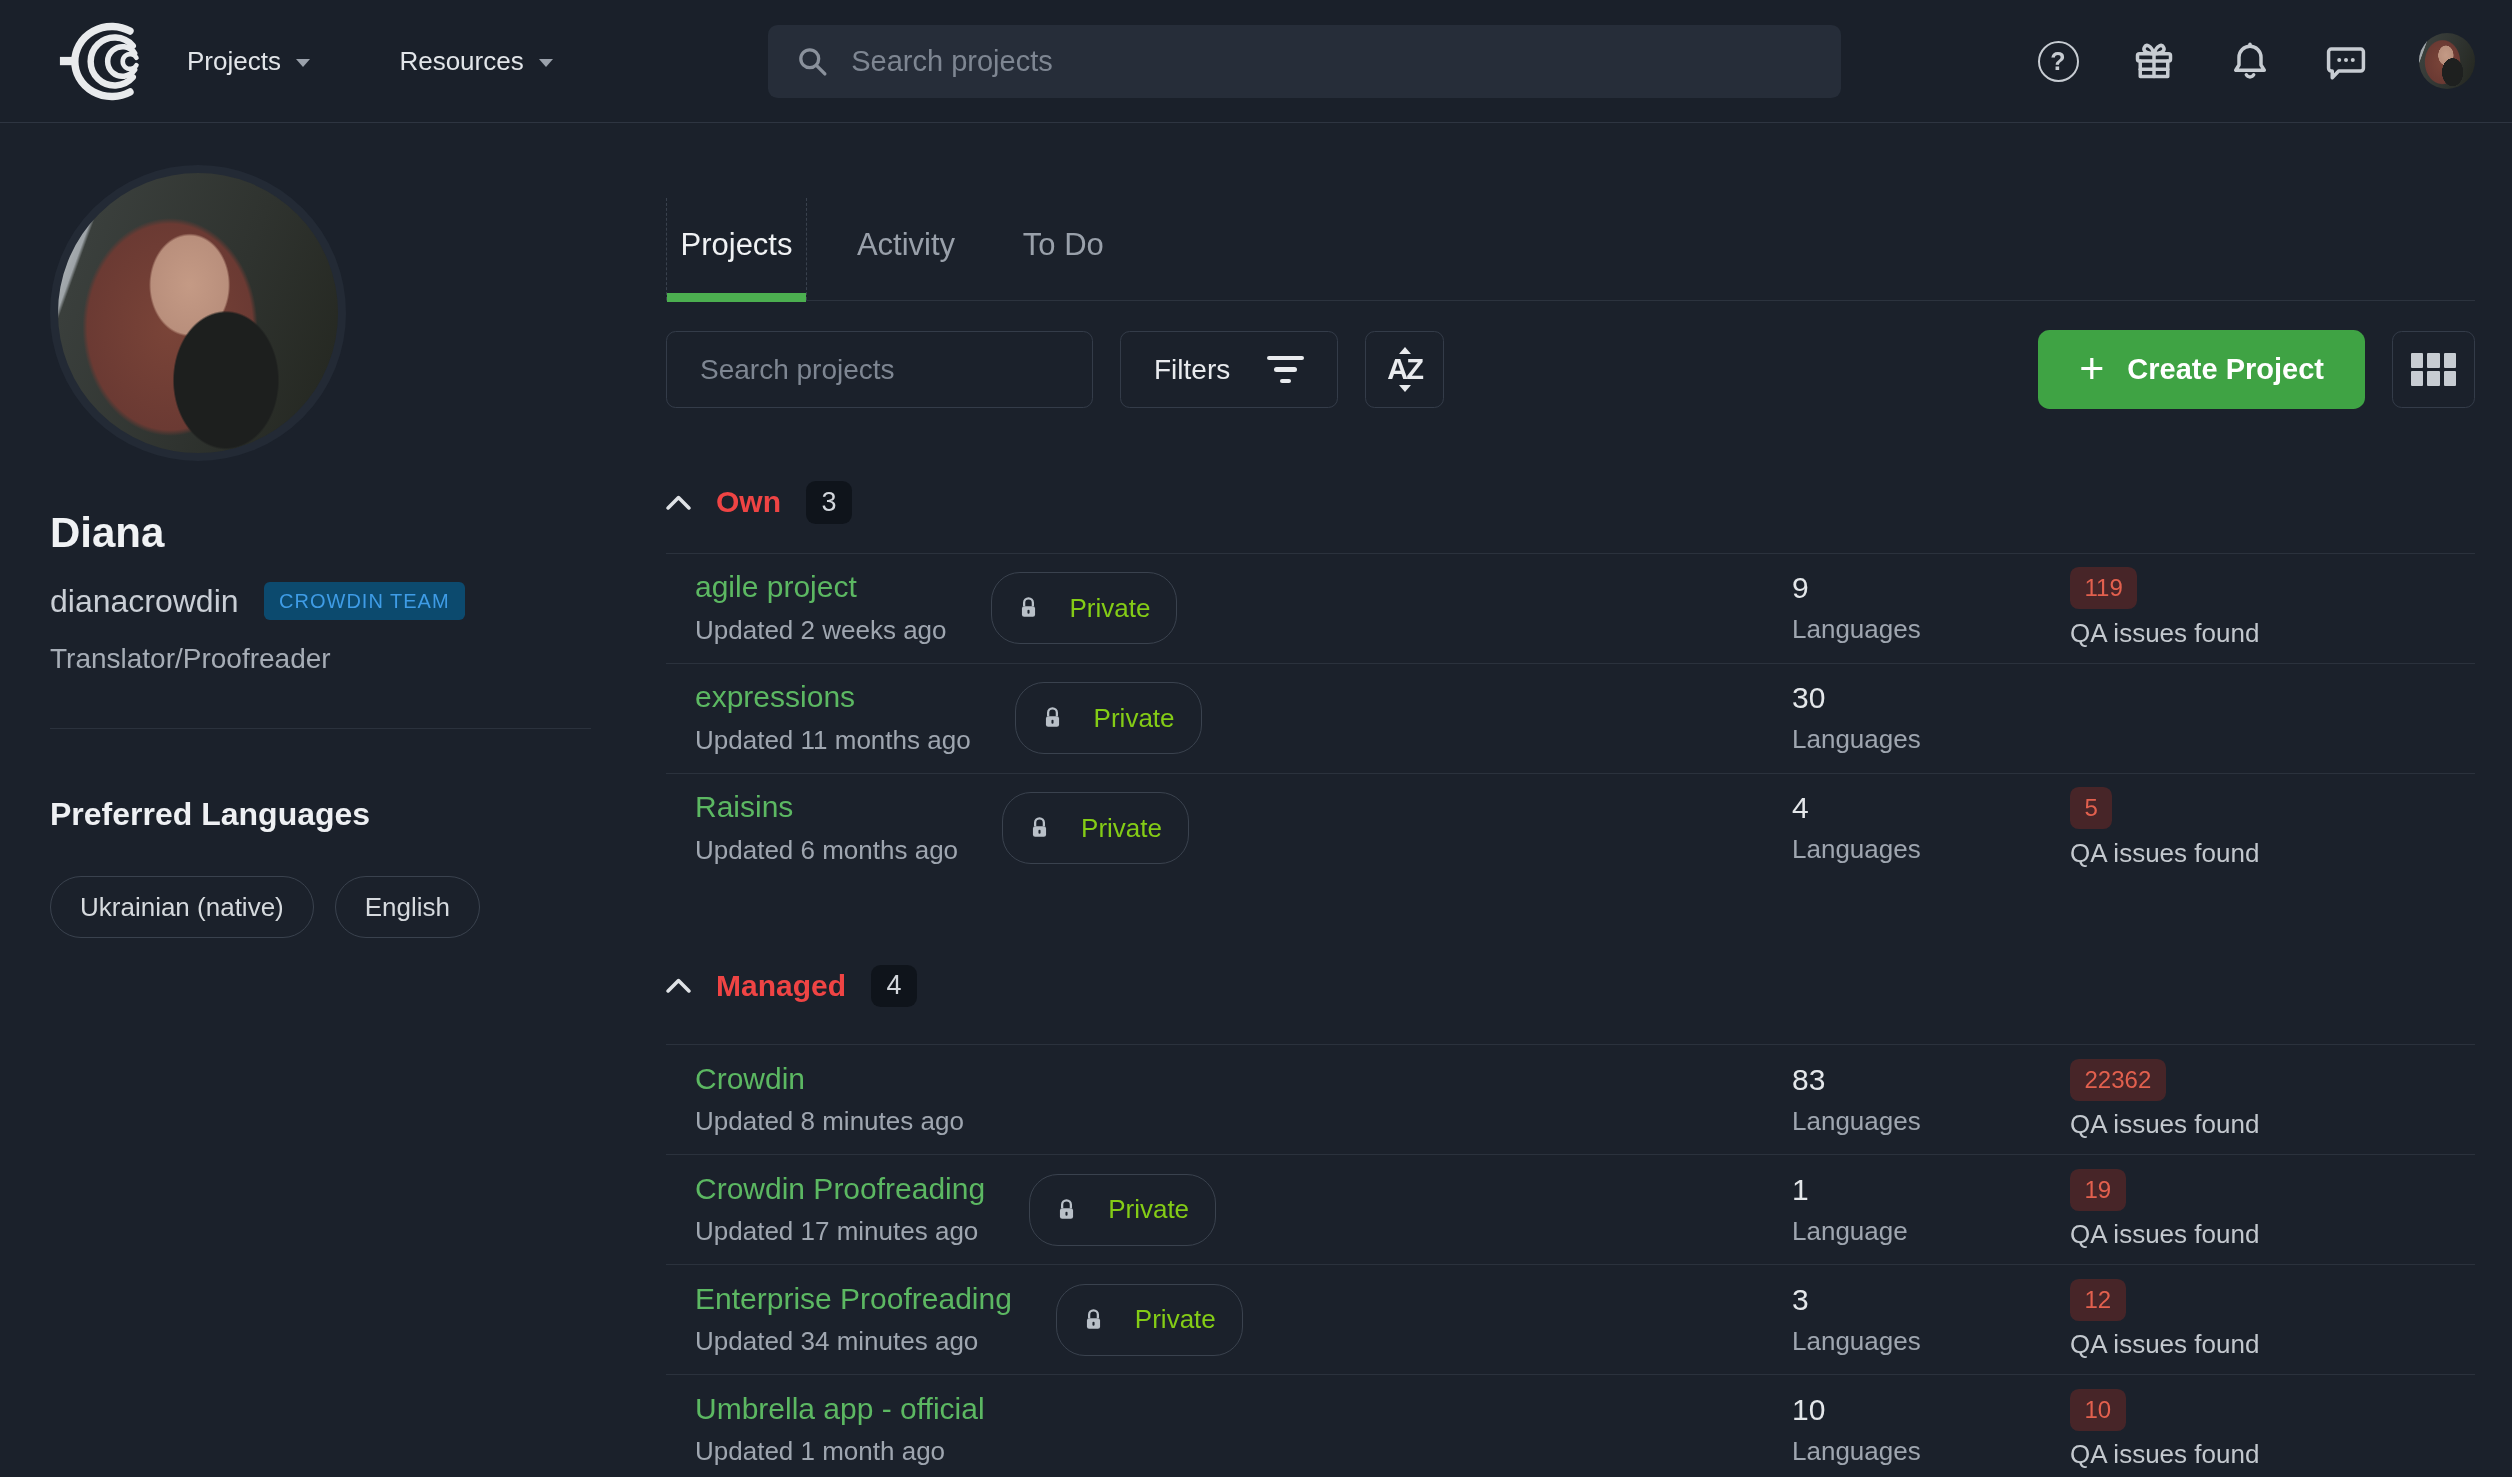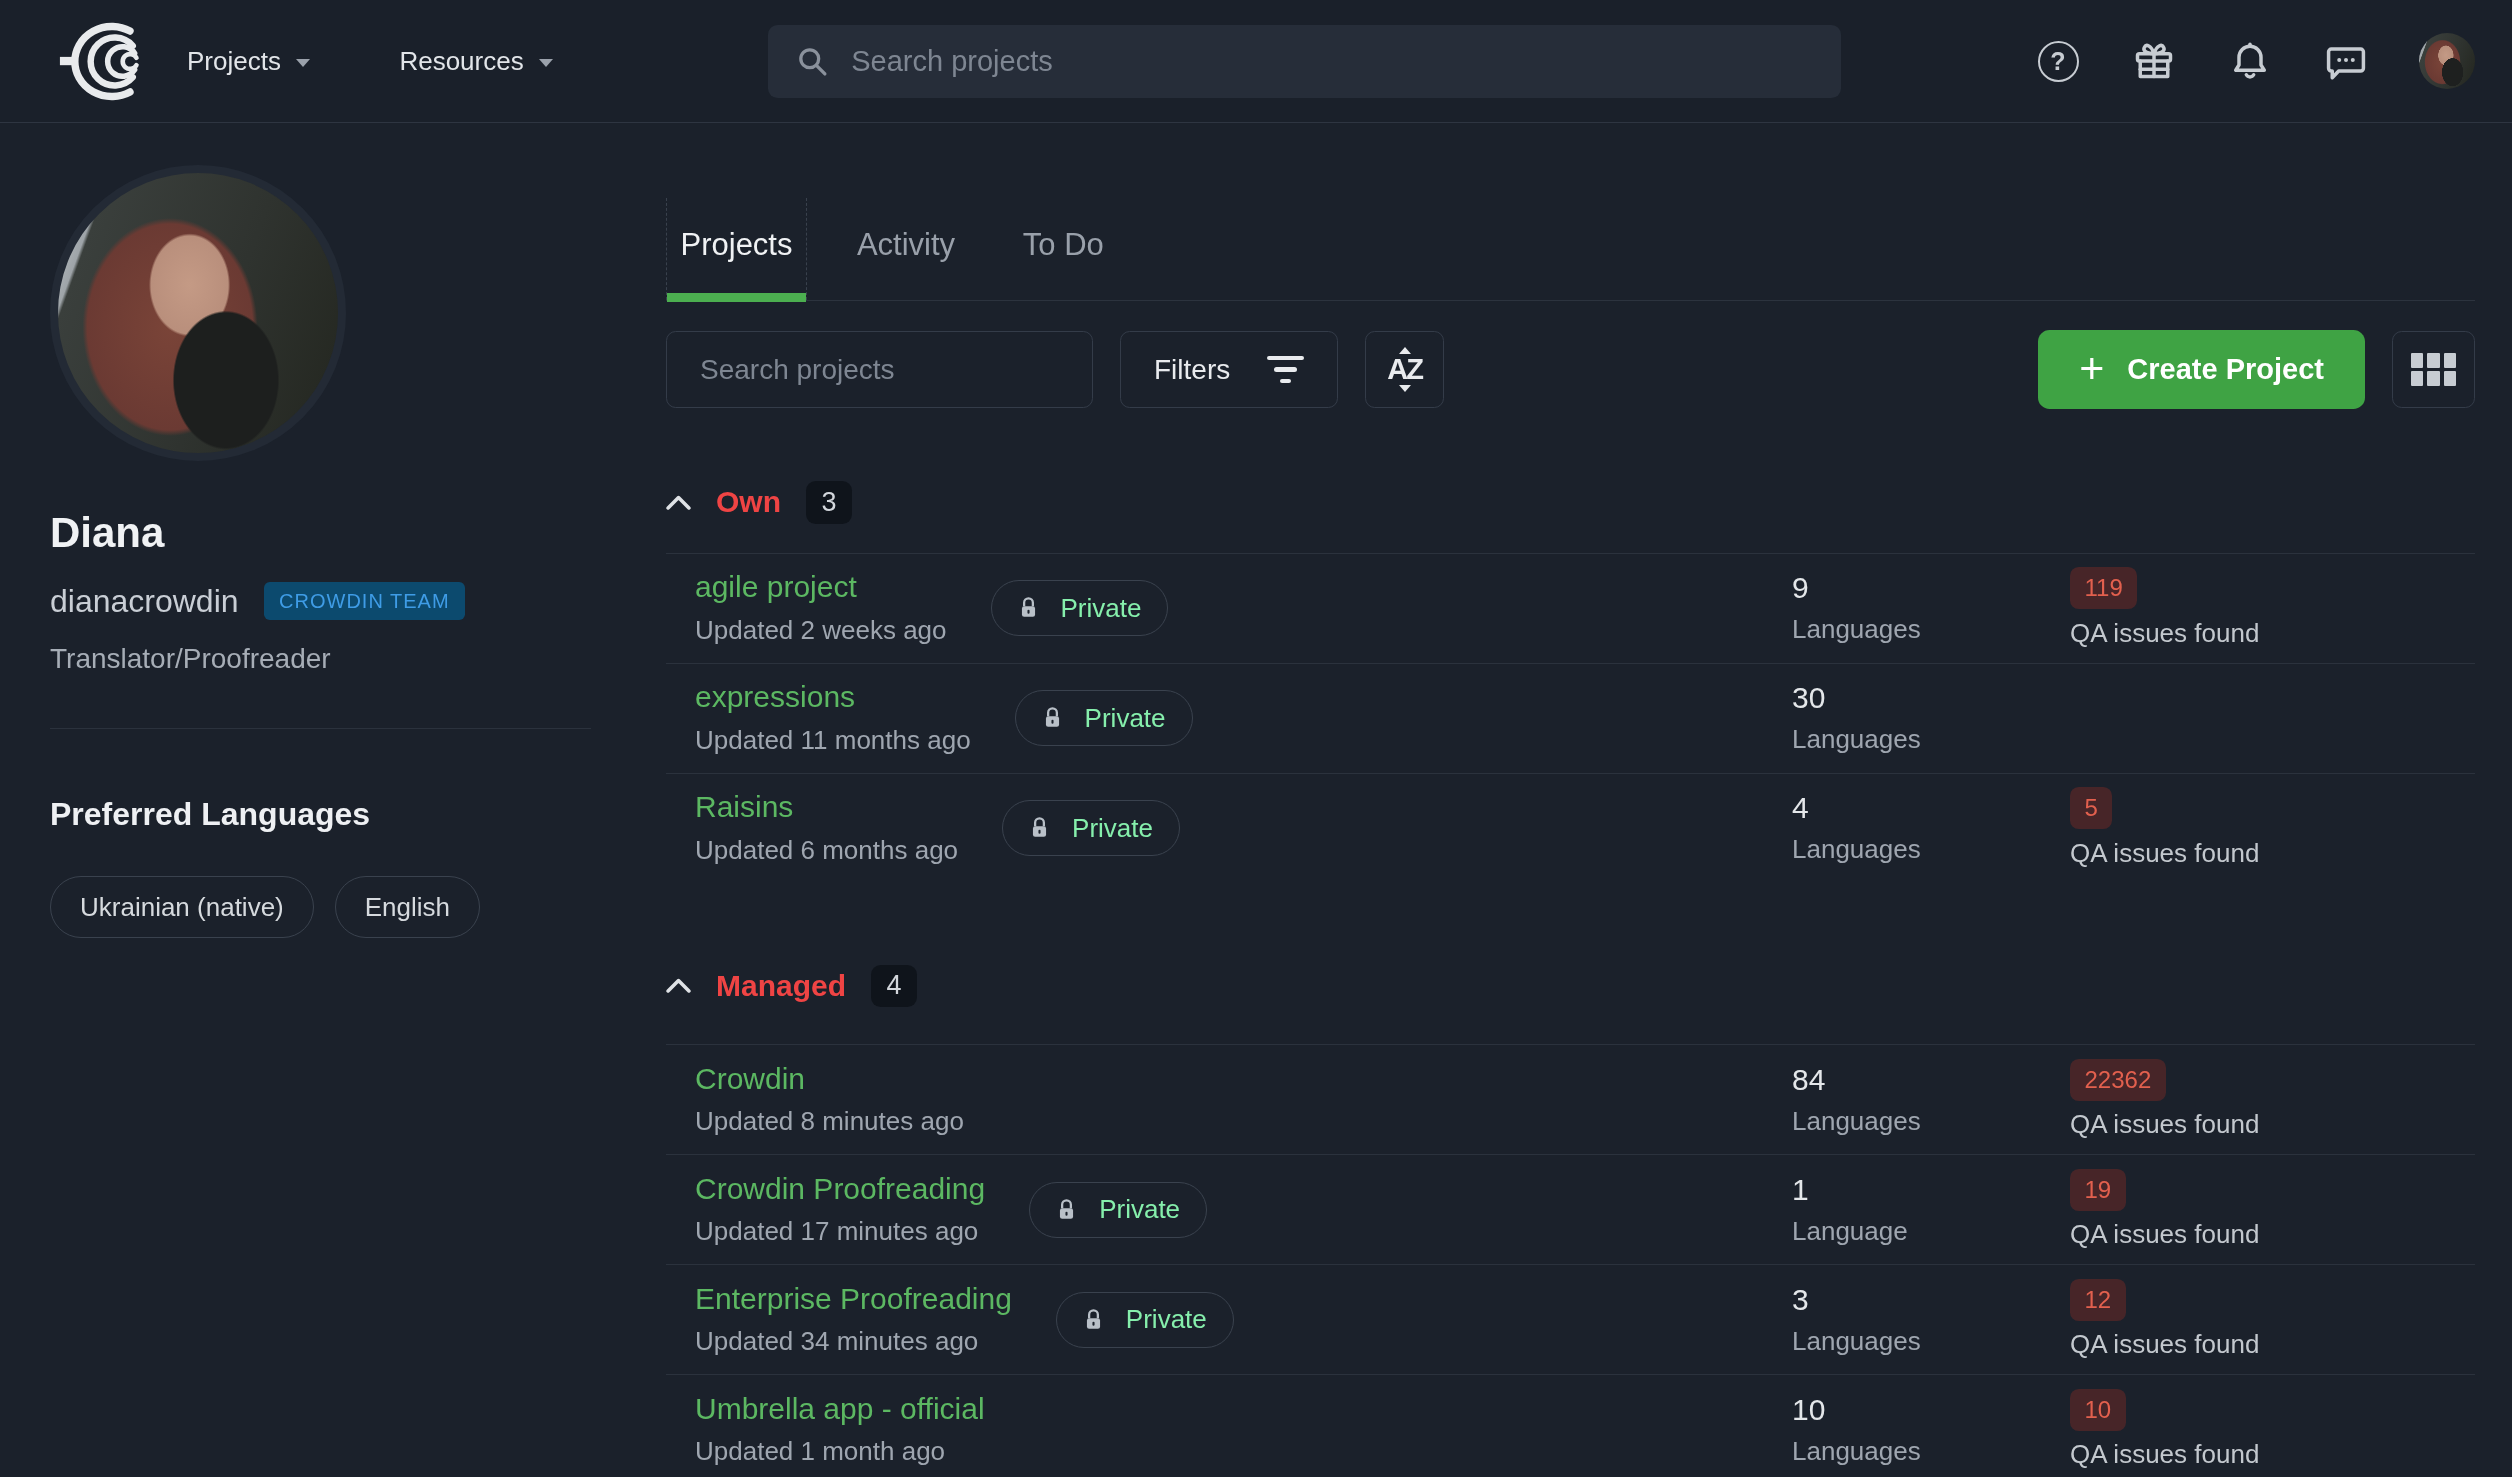--- a/index.html
+++ b/index.html
@@ -149,23 +149,23 @@
   .rows.managed { margin-top:37px; }
 
   .row {
     border-top:1px solid #2b323d; height:110px;
     display:flex; align-items:center; padding-left:29px;
   }
   .col-main { width:1097px; display:flex; align-items:center; }
   .proj-name { font-size:30px; color:#5cb862; cursor:pointer; display:block; }
   .updated { font-size:26px; color:#9fa6b0; margin-top:10.6px; }
   .private-pill {
-    margin-left:44px; height:56px; border:1.9px solid #3a424e; border-radius:29px;
-    padding:0 26px; display:flex; align-items:center; gap:22px;
-    font-size:26px; color:#86efac; white-space:nowrap;
+    margin-left:44px; height:72px; border:1.9px solid #3a424e; border-radius:29px;
+    padding:0 26px; display:flex; align-items:center; gap:31px;
+    font-size:26px; color:#84cc16; white-space:nowrap;
   }
   .lock { color:#b9c0c8; display:flex; }
   .col-langs { width:278px; }
   .num { font-size:30px; color:#e4e7ea; }
   .lbl { font-size:26px; color:#9fa6b0; margin-top:8.7px; }
   .col-qa { flex:1; }
   .qa-badge {
     display:inline-block; background:#472528; color:#e2604e;
     font-size:24px; padding:6.8px 14.5px; border-radius:8.7px;
   }
@@ -396,21 +396,21 @@
     <div class="rows managed">
 
       <article class="row">
         <div class="col-main">
           <div>
             <a class="proj-name">Crowdin</a>
             <div class="updated">Updated 8 minutes ago</div>
           </div>
         </div>
         <div class="col-langs">
-          <div class="num">84</div>
+          <div class="num">83</div>
           <div class="lbl">Languages</div>
         </div>
         <div class="col-qa">
           <span class="qa-badge">22362</span>
           <div class="qa-lbl">QA issues found</div>
         </div>
       </article>
 
       <article class="row">
         <div class="col-main">

